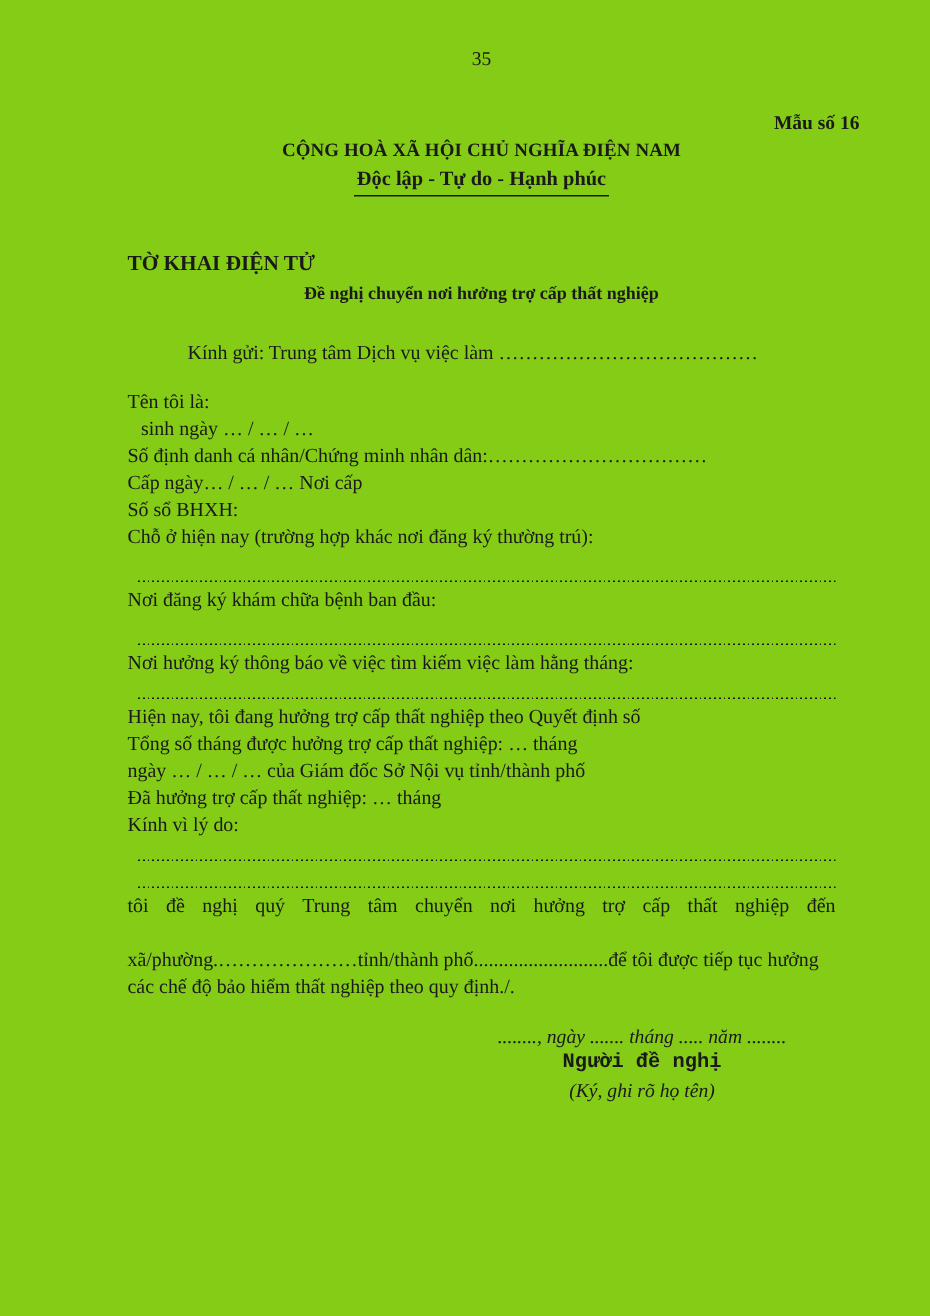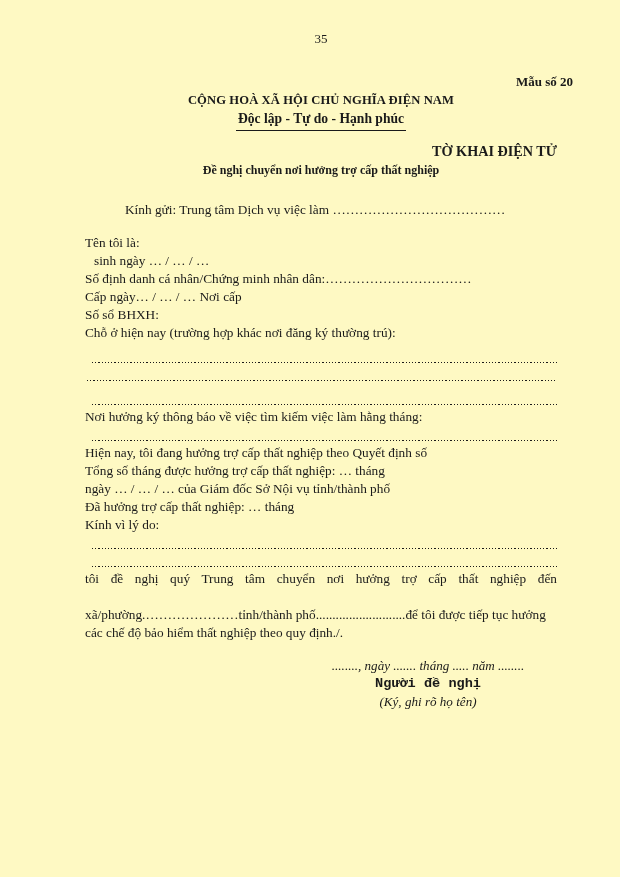--- a/index.html
+++ b/index.html
@@ -5,21 +5,21 @@
   html, body {
     margin: 0;
     padding: 0;
     background: #ffffff;
   }
   .page {
     position: relative;
     width: 620px;
     min-height: 877px;
     box-sizing: border-box;
-    background: #fef9c3;
+    background: #84cc16;
     color: #1a1a1a;
     font-family: "Liberation Serif", "DejaVu Serif", serif;
     font-size: 13.3px;
     padding: 30px 63px 40px 85px;
     overflow: hidden;
   }
   .page-number {
     text-align: center;
     font-size: 13px;
     line-height: 18px;
@@ -45,24 +45,24 @@
     font-weight: bold;
     font-size: 13.6px;
     line-height: 19px;
   }
   .nat-motto span {
     display: inline-block;
     border-bottom: 1.4px solid #1a1a1a;
     padding: 0 2px 2px 2px;
   }
   .doc-title {
-    text-align: right;
+    text-align: left;
     font-weight: bold;
     font-size: 14.2px;
-    margin-top: 11px;
+    margin-top: 36px;
     line-height: 19px;
   }
   .doc-subtitle {
     text-align: center;
     font-weight: bold;
     font-size: 12px;
     line-height: 18px;
   }
   .salutation {
     margin-top: 22px;
@@ -133,21 +133,21 @@
     font-style: italic;
     font-size: 13.1px;
     line-height: 17px;
   }
 </style>
 </head>
 <body>
 
 <div class="page">
   <div class="page-number">35</div>
-  <div class="form-label">Mẫu số 20</div>
+  <div class="form-label">Mẫu số 16</div>
 
   <div class="nat-header">
     <div class="nat-title">CỘNG HOÀ XÃ HỘI CHỦ NGHĨA ĐIỆN NAM</div>
     <div class="nat-motto">
       <span>Độc lập - Tự do - Hạnh phúc</span>
     </div>
   </div>
 
   <div class="doc-title">TỜ KHAI ĐIỆN TỬ</div>
   <div class="doc-subtitle">Đề nghị chuyển nơi hưởng trợ cấp thất nghiệp</div>
@@ -170,20 +170,21 @@
         <span class="leader"></span>
       </div>
       <div class="line">
         <span class="lab">Chỗ ở hiện nay (trường hợp khác nơi đăng ký thường trú):</span>
         <span class="leader"></span>
       </div>
       <div class="line leader-row gap">
         <span class="leader"></span>
       </div>
       <div class="line">
+        <span class="lab">Nơi đăng ký khám chữa bệnh ban đầu: </span>
         <span class="leader"></span>
       </div>
       <div class="line leader-row gap">
         <span class="leader"></span>
       </div>
       <div class="line">
         <span class="lab">Nơi hưởng ký thông báo về việc tìm kiếm việc làm hằng tháng: </span>
         <span class="leader"></span>
       </div>
       <div class="line leader-row">

